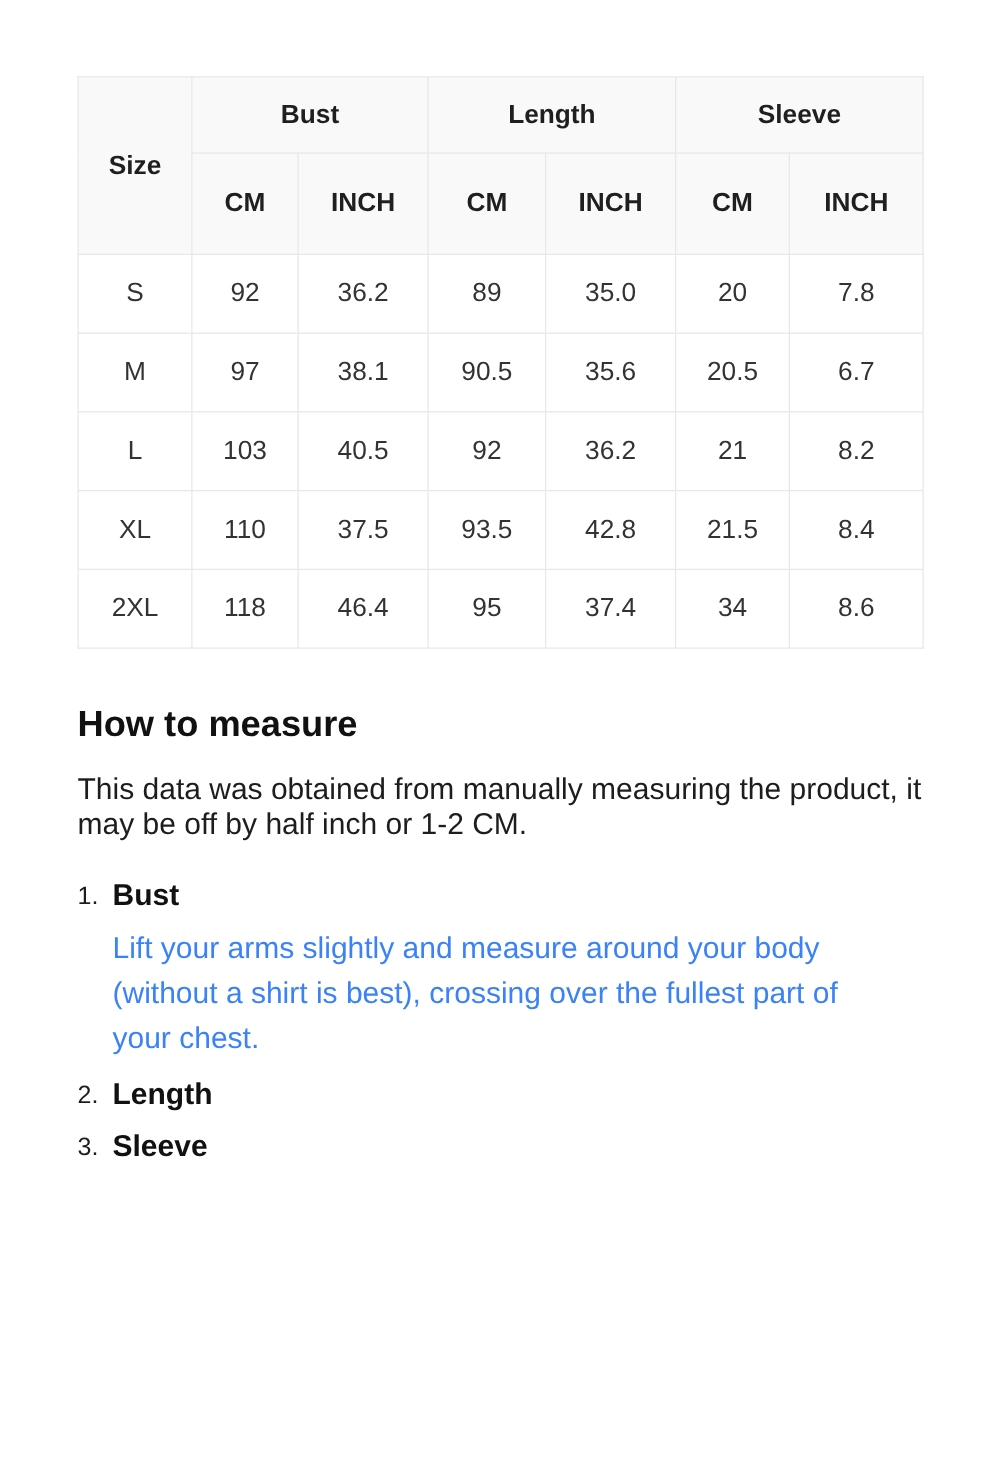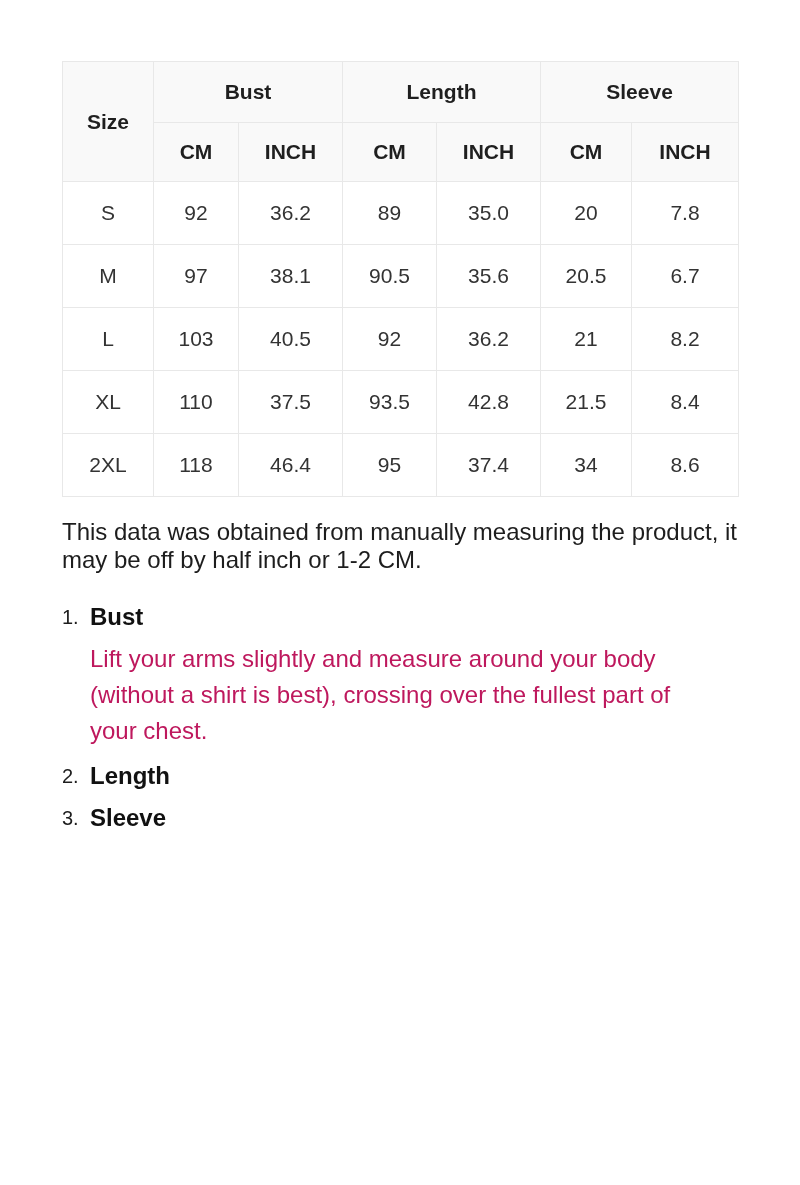--- a/index.html
+++ b/index.html
@@ -28,21 +28,21 @@
     text-align: center;
     vertical-align: middle;
   }
   table.size-chart th {
     background: #f9f9f9;
     font-weight: 700;
     font-size: 21px;
     color: #1f1f1f;
   }
   tr.group-row th { height: 61px; }
-  tr.unit-row th  { height: 59px; }
+  tr.unit-row th  { height: 81px; }
   table.size-chart td {
     height: 63px;
     font-size: 21px;
     color: #333333;
     background: #ffffff;
   }
 
   
   .section-title {
     margin-top: 45px;
@@ -76,21 +76,21 @@
   .step-term {
     font-size: 24px;
     font-weight: 700;
     line-height: 30px;
     color: #111111;
   }
   .step-desc {
     margin-top: 9px;
     font-size: 24px;
     line-height: 36px;
-    color: #be185d;
+    color: #3b82f6;
     max-width: 608px;
   }
 </style>
 </head>
 <body>
 
 <div class="page">
 
   <table class="size-chart">
     <colgroup>
@@ -160,20 +160,21 @@
         <td>118</td>
         <td>46.4</td>
         <td>95</td>
         <td>37.4</td>
         <td>34</td>
         <td>8.6</td>
       </tr>
     </tbody>
   </table>
 
+  <h2 class="section-title">How to measure</h2>
 
   <p class="intro">This data was obtained from manually measuring the product, it may be off by half inch or 1-2 CM.</p>
 
   <div class="steps">
 
     <div class="step">
       <span class="step-number">1.</span>
       <div class="step-body">
         <div class="step-term">Bust</div>
         <p class="step-desc">Lift your arms slightly and measure around your body (without a shirt is best), crossing over the fullest part of your chest.</p>

